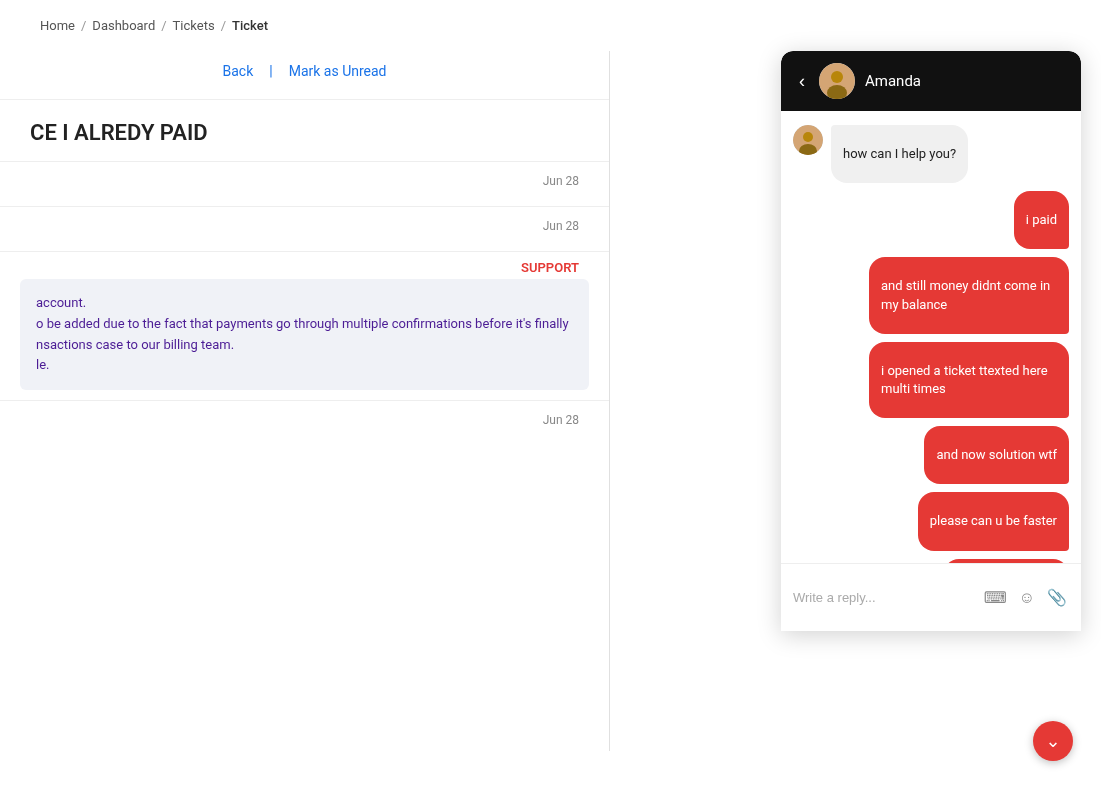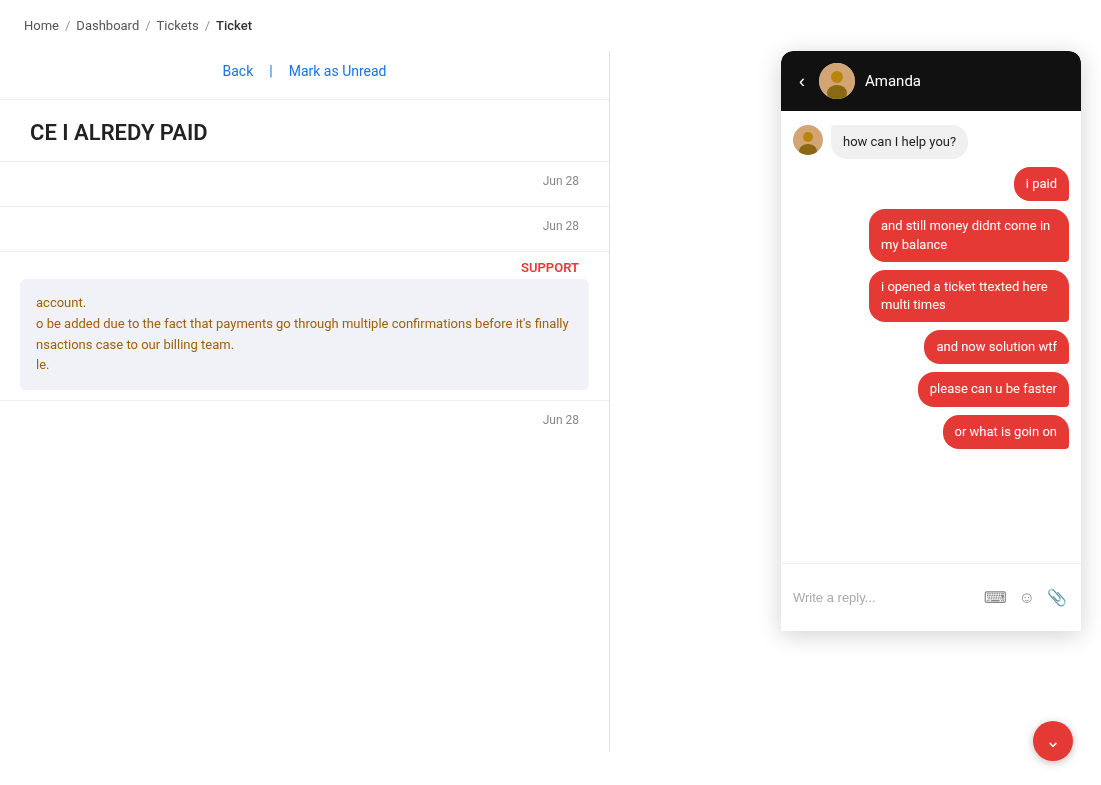--- a/index.html
+++ b/index.html
@@ -8,21 +8,21 @@
       background: #fff;
       color: #333;
       font-size: 14px;
     }
 
     
     .breadcrumb {
       display: flex;
       align-items: center;
       gap: 6px;
-      padding: 18px 24px;
+      padding: 18px 40px;
       font-size: 13px;
       color: #555;
     }
     .breadcrumb a {
       color: #555;
       text-decoration: none;
     }
     .breadcrumb-sep { color: #999; }
     .breadcrumb-current { color: #333; font-weight: 500; }
 
@@ -90,21 +90,21 @@
       padding: 8px 30px 4px;
       border-top: 1px solid #eee;
     }
 
     .support-reply {
       background: #f0f2f7;
       margin: 0 20px 10px;
       border-radius: 6px;
       padding: 14px 16px;
       font-size: 13px;
-      color: #a16207;
+      color: #4c1d95;
       line-height: 1.6;
     }
 
     .chat-window {
       width: 300px;
       background: #fff;
       border-radius: 12px 12px 0 0;
       box-shadow: 0 4px 24px rgba(0,0,0,0.18);
       display: flex;
       flex-direction: column;
@@ -163,21 +163,21 @@
 
     .chat-msg-row {
       display: flex;
       align-items: flex-start;
       gap: 8px;
     }
     .chat-msg-row.agent { justify-content: flex-start; }
     .chat-msg-row.user { justify-content: flex-end; }
 
     .chat-bubble {
-      padding: 8px 12px;
+      padding: 20px 12px;
       border-radius: 16px;
       font-size: 13px;
       line-height: 1.4;
       max-width: 200px;
     }
     .chat-bubble.agent-bubble {
       background: #f0f0f0;
       color: #222;
       border-radius: 4px 16px 16px 16px;
     }

